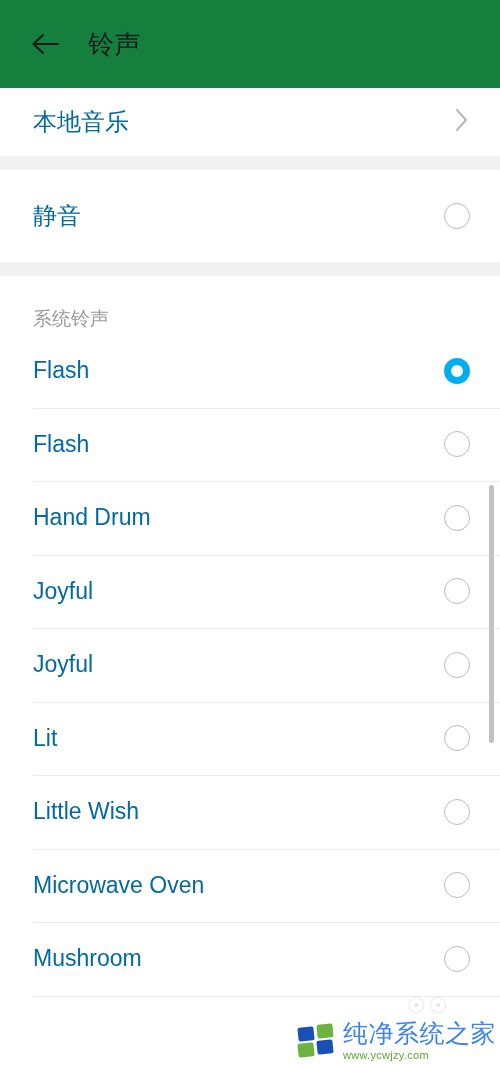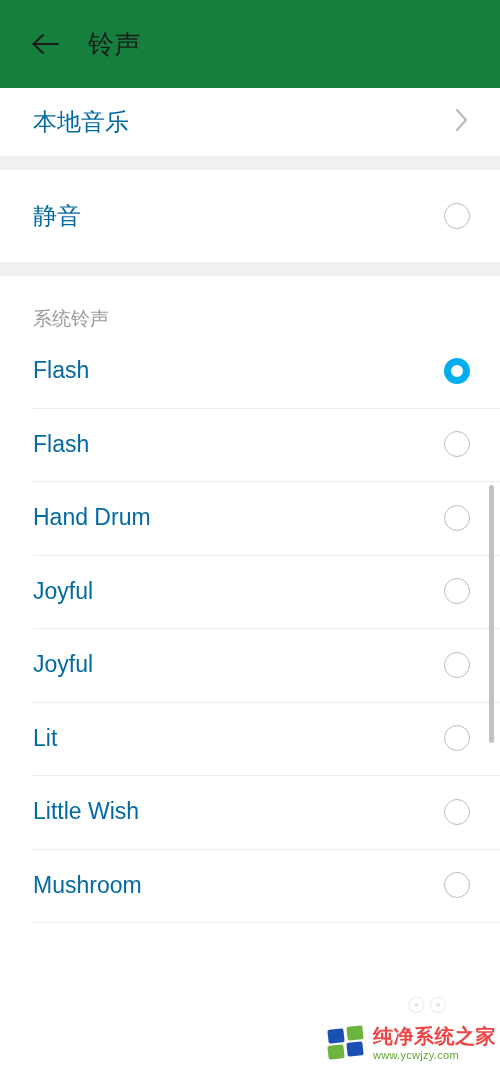--- a/index.html
+++ b/index.html
@@ -168,23 +168,23 @@
     pointer-events: none;
   }
   .wm-logo {
     position: relative;
     width: 40px;
     height: 36px;
     flex: 0 0 auto;
   }
   .wm-text { display: flex; flex-direction: column; align-items: flex-start; }
   .wm-title {
-    font-size: 20px;
-    font-weight: bold;
-    color: #ef4444;
+    font-size: 25px;
+    font-weight: normal;
+    color: #3b82f6;
     line-height: 1;
     letter-spacing: 0.5px;
   }
   .wm-url {
     font-size: 11px;
     font-weight: normal;
     color: #5fa830;
     line-height: 1;
     margin-top: 4px;
     letter-spacing: 0.3px;
@@ -256,20 +256,24 @@
       <div class="list-row">
         <div class="row-label">Joyful</div>
         <span class="radio-off"></span>
       </div>
       <div class="list-row">
         <div class="row-label">Lit</div>
         <span class="radio-off"></span>
       </div>
       <div class="list-row">
         <div class="row-label">Little Wish</div>
+        <span class="radio-off"></span>
+      </div>
+      <div class="list-row">
+        <div class="row-label">Microwave Oven</div>
         <span class="radio-off"></span>
       </div>
       <div class="list-row">
         <div class="row-label">Mushroom</div>
         <span class="radio-off"></span>
       </div>
       <div class="list-row"></div>
     </div>
 
   <div class="scrollbar-track">

